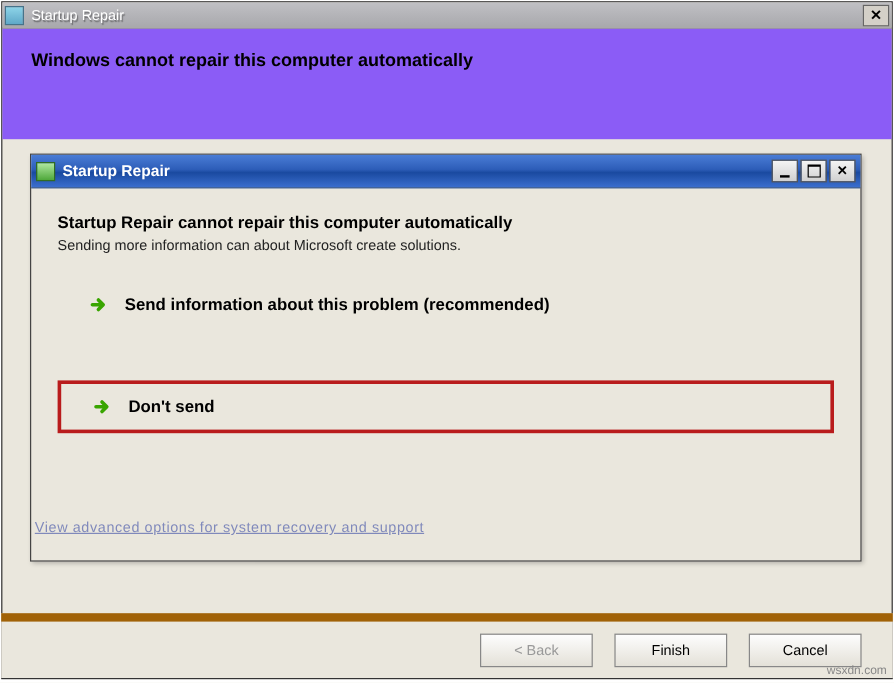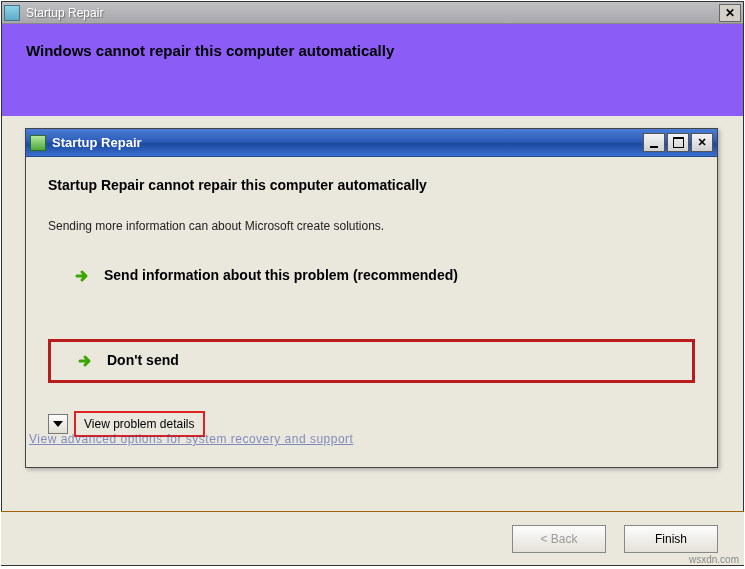--- a/index.html
+++ b/index.html
@@ -93,21 +93,21 @@
 }
 .wbtn.min::after { content:""; width:8px; height:2px; background:#000; margin-top:8px; }
 .wbtn.max::after { content:""; width:9px; height:8px; border:1px solid #000; border-top-width:2px; }
 .inner-body {
   padding: 20px 22px 10px 22px;
 }
 .inner-heading {
   font-size: 14px;
   font-weight: bold;
   color: #000;
-  margin-bottom: 26px;
+  margin-bottom: 4px;
 }
 .inner-sub {
   font-size: 12px;
   color: #222;
   margin-bottom: 24px;
 }
 .option {
   display: flex; 
   padding: 10px 12px;
   margin: 4px 0;
@@ -159,21 +159,21 @@
   text-decoration: underline;
   opacity: 0.55;
   letter-spacing: 0.5px;
 }
 .footer {
   position: absolute;
   left: 1px; right: 1px;
   bottom: 4px;
   height: 54px;
   background: #eae7dd;
-  border-top: 1px solid #a16207;
+  border-top: 7px solid #a16207;
   display: flex;
   justify-content: flex-end;
   align-items: center;
   gap: 18px;
   padding-right: 26px;
 }
 .footer button {
   width: 94px; height: 28px;
   font-size: 12px;
   background: linear-gradient(#fdfdfd,#e4e1d8);
@@ -228,29 +228,24 @@
 
     <div class="option boxed">
       <span class="arrow">
         <svg width="16" height="16" viewBox="0 0 16 16">
             <path d="M2 8 h8 M7 4 l4 4 -4 4" fill="none" stroke="#39a500" stroke-width="3" stroke-linecap="round" stroke-linejoin="round"></path>
           </svg>
       </span>
       <span class="opt-label">Don't send</span>
     </div>
 
-    <div class="details-row">
-      <div class="details-btn"></div>
-      <div class="details-label-box">
-        <span>View problem details</span>
-      </div>
-    </div>
   </div>
 </div>
 
 <div class="faint-link">View advanced options for system recovery and support</div>
 
 <div class="footer">
   <button disabled="">&lt; Back</button>
   <button>Finish</button>
+  <button>Cancel</button>
 </div>
 
 <div class="watermark">wsxdn.com</div>
 
 </body></html>

